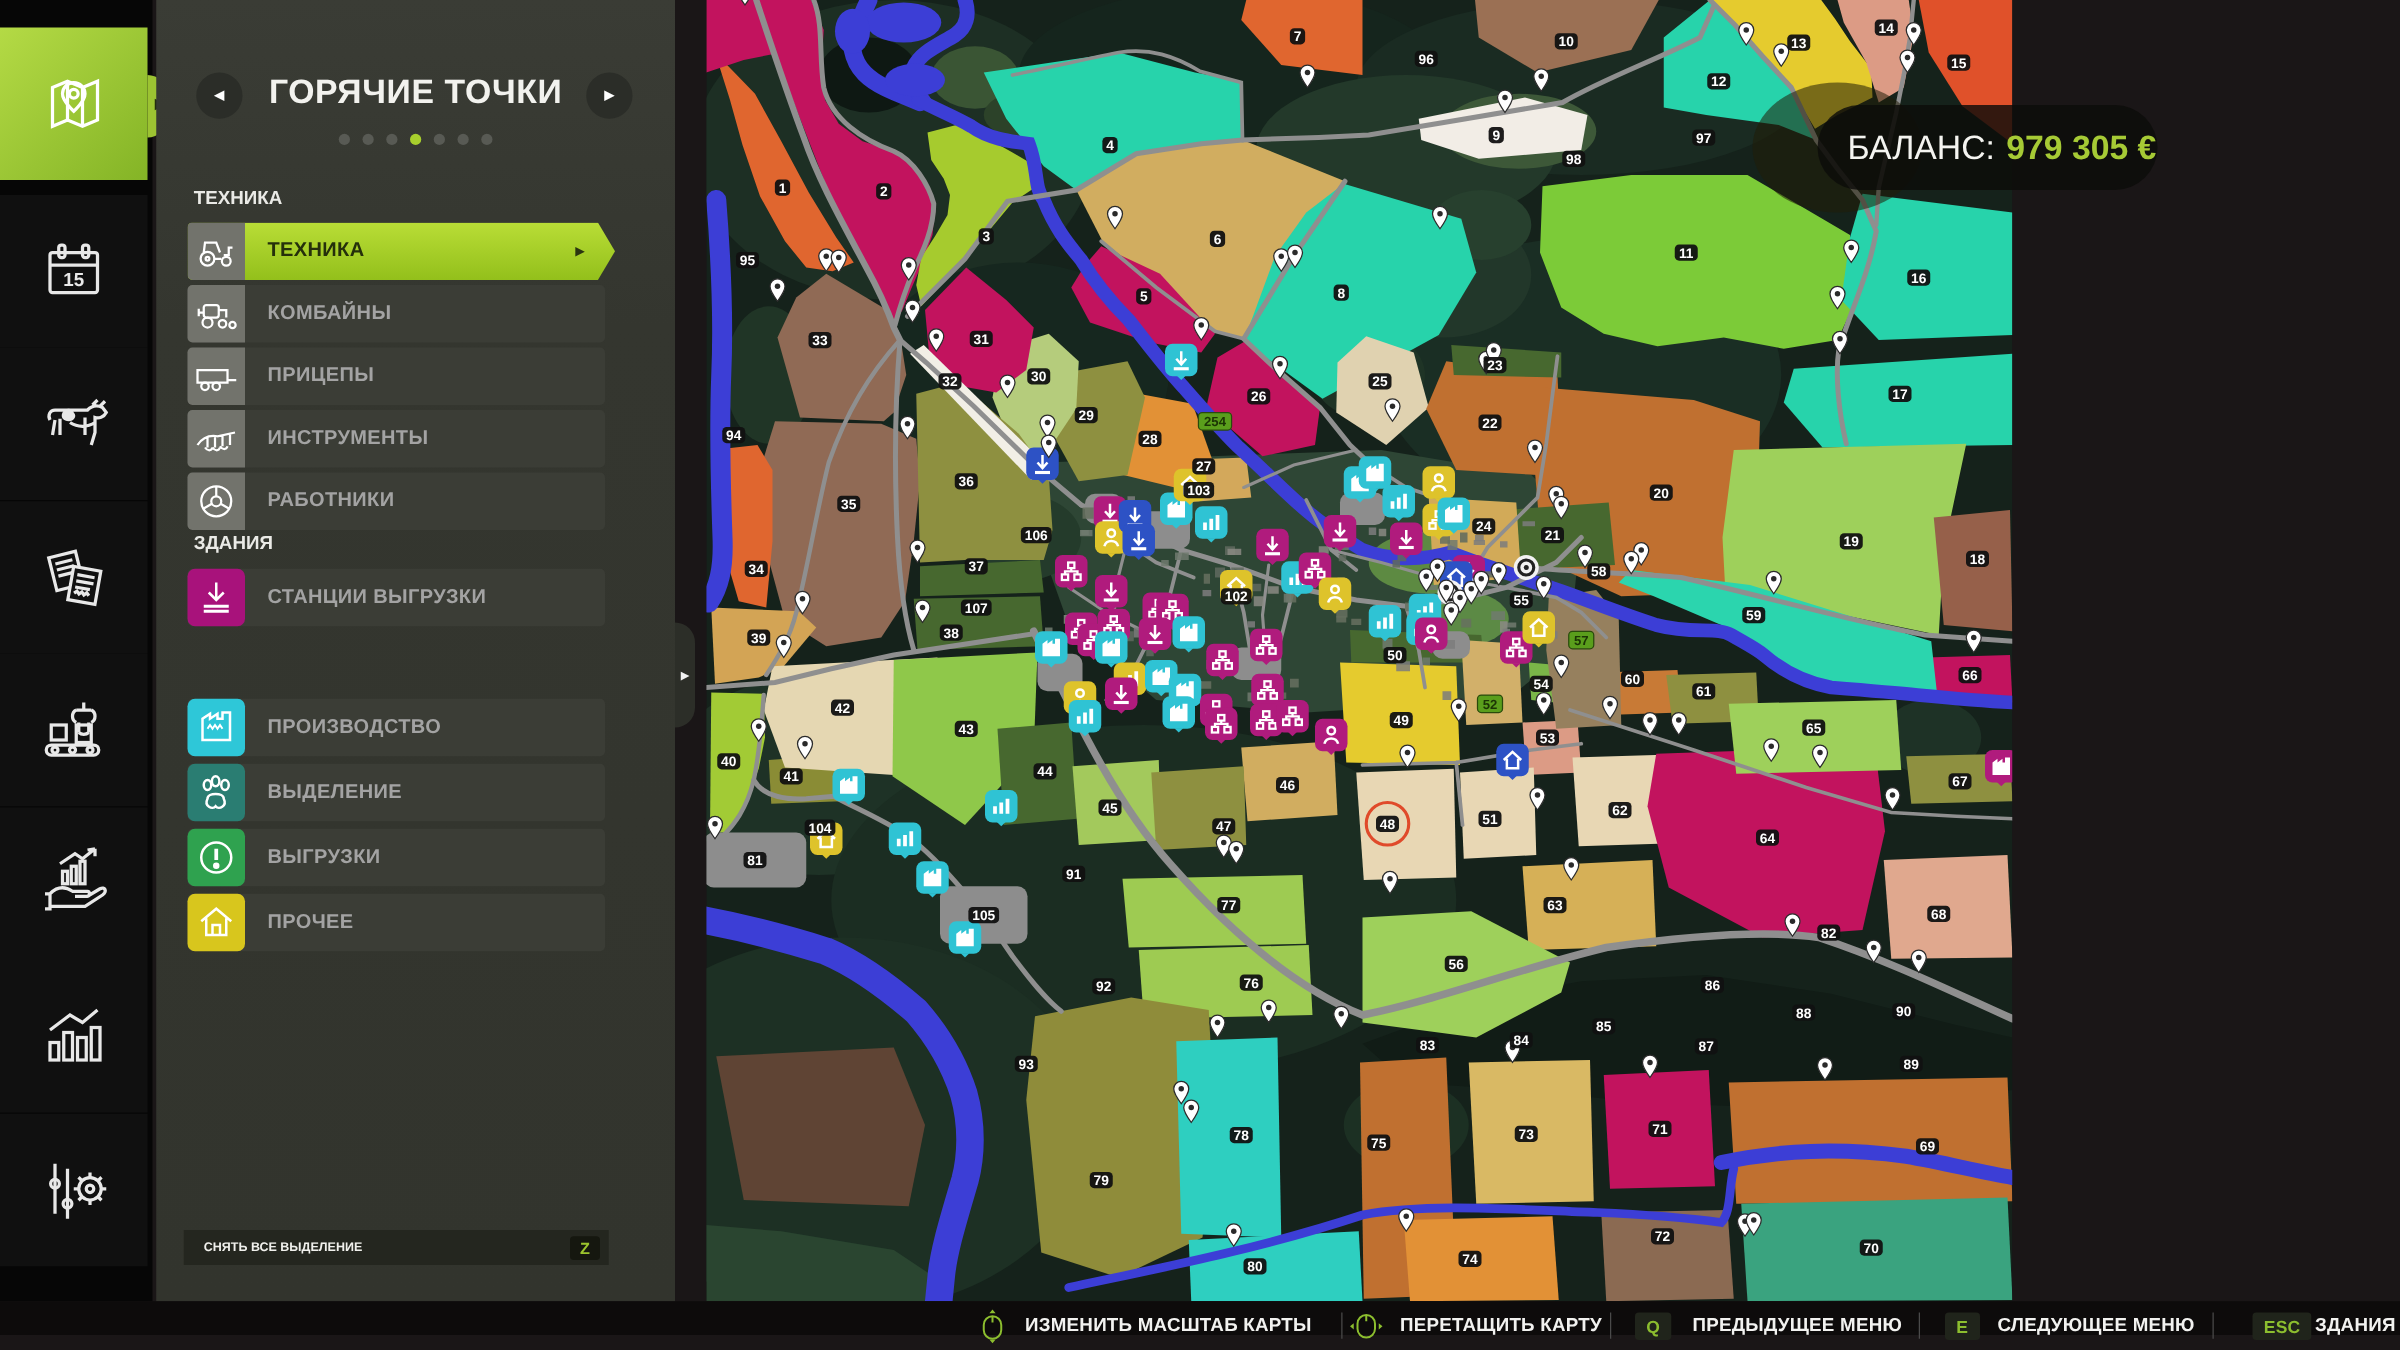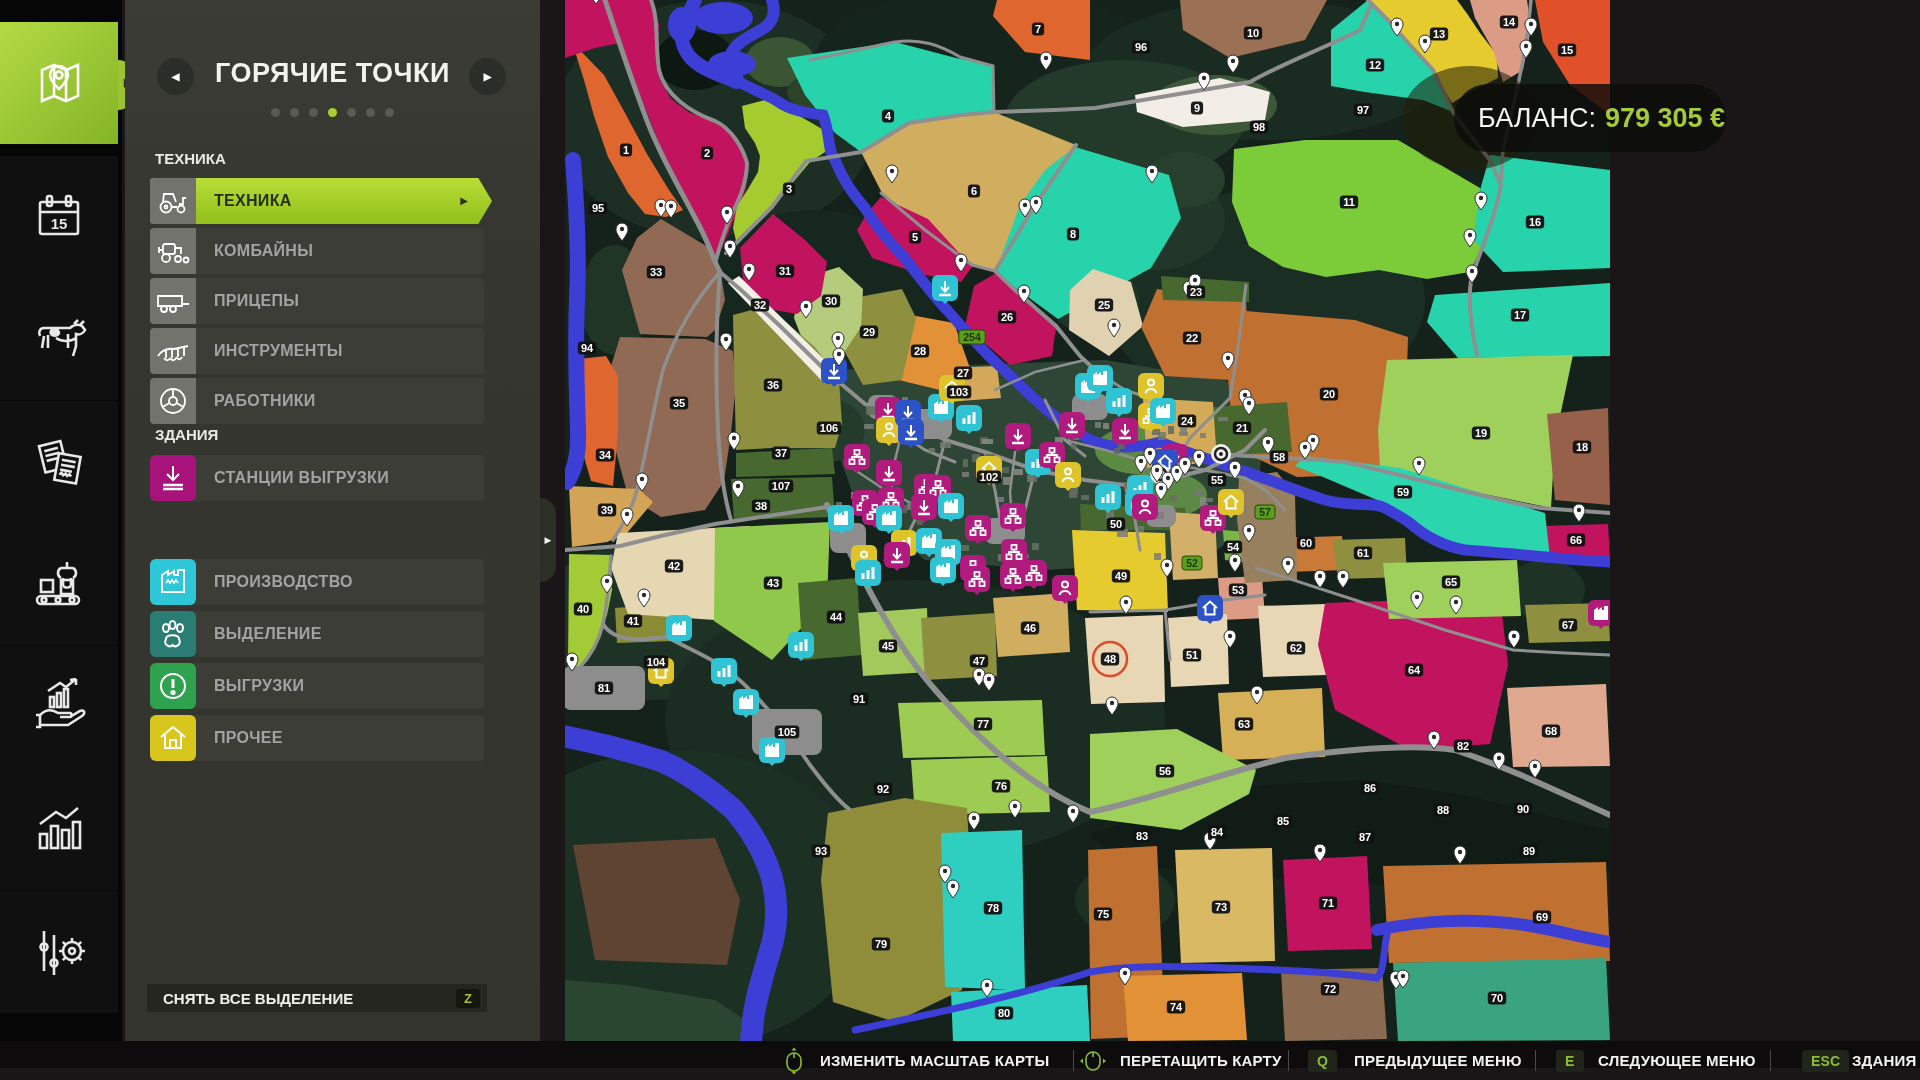--- a/index.html
+++ b/index.html
@@ -18,21 +18,21 @@
 .btn{position:absolute;left:25px;width:334px;height:46px;background:#3b3d36;border-radius:4px;display:flex;align-items:center}
 .btn .ic{width:46px;height:46px;border-radius:4px 0 0 4px;background:#72736c;flex:none;display:flex;align-items:center;justify-content:center}
 .btn .tx{margin-left:18px;font-size:16px;font-weight:bold;color:#a3a3a3;letter-spacing:.3px}
 .btn.sel{background:linear-gradient(180deg,#b9dd36,#93c01b);width:342px;clip-path:polygon(0 0,96% 0,100% 50%,96% 100%,0 100%)}
 .btn.sel .tx{color:#25300b}
 .btn .ic svg{stroke:#fff;fill:none;stroke-width:1.8}
 .clr .ic svg{stroke:#fff;fill:none;stroke-width:2}
 .scroll{position:absolute;left:512px;top:155px;width:4px;height:855px;background:#3e403a;border-radius:2px}
 .scroll i{position:absolute;left:0;top:0;width:4px;height:110px;background:#9a9c94;border-radius:2px}
 .clearrow{position:absolute;left:22px;top:984px;width:340px;height:28px;background:#24261f;display:flex;align-items:center}
-.clearrow .t{margin-left:16px;font-size:15px;font-weight:bold;color:#f0f0ec;flex:1}
+.clearrow .t{margin-left:16px;font-size:10px;font-weight:bold;color:#f0f0ec;flex:1}
 .clearrow .k{margin-right:7px;background:#15170f;color:#9cc42d;font-size:13px;font-weight:bold;padding:2px 8px;border-radius:3px}
 .tab{position:absolute;left:540px;top:498px;width:16px;height:84px;background:#2c2e28;border-radius:0 16px 16px 0;color:#f2f2f2;font-size:9px;line-height:84px;text-align:center}
 .mapwrap{position:absolute;left:565px;top:0;width:1045px;height:1041px;overflow:hidden}
 .balance{position:absolute;left:1454px;top:84px;width:272px;height:68px;border-radius:34px;background:rgba(12,12,10,.82);display:flex;align-items:center;justify-content:flex-start;padding-left:24px;box-sizing:border-box;font-size:27px;white-space:nowrap}
 .balance .l{color:#f4f4f0}
 .balance .v{color:#a6ca35;font-weight:bold;margin-left:9px}
 .bbar{position:absolute;left:0;top:1041px;width:1920px;height:27px;background:#0d0b0b}
 .bbar .it{position:absolute;top:0;height:39px;display:flex;align-items:center;font-size:15px;font-weight:bold;color:#f2f2f0;letter-spacing:.2px}
 .bbar .sep{position:absolute;top:9px;width:1px;height:21px;background:#4a4a4a}
 .bbar .key{background:#20241b;color:#8cbe2f;font-size:14px;font-weight:bold;padding:3px 9px;border-radius:3px}

